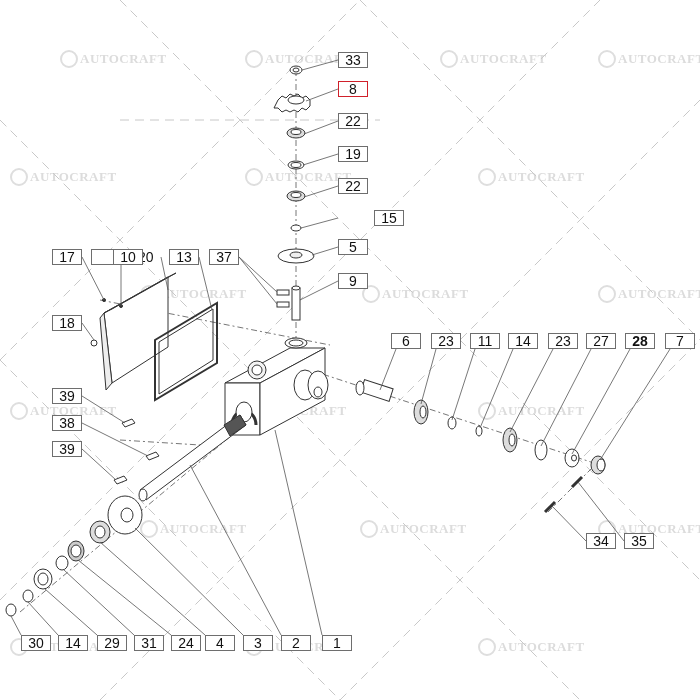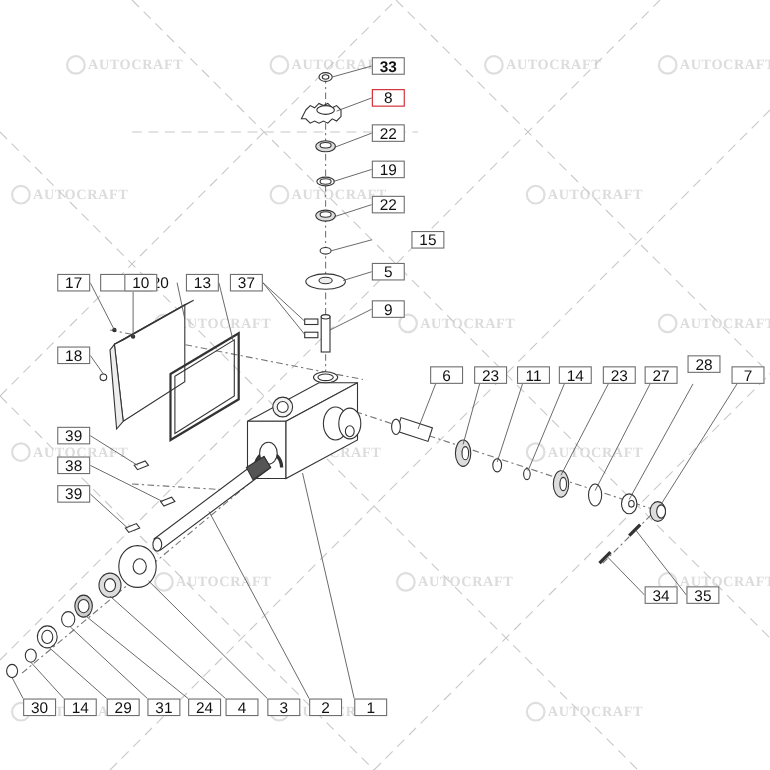--- a/index.html
+++ b/index.html
@@ -251,21 +251,21 @@
       <line x1="171" y1="635" x2="78" y2="560"></line>
       <line x1="205" y1="635" x2="100" y2="542"></line>
       <line x1="243" y1="635" x2="135" y2="528"></line>
       <line x1="281" y1="635" x2="190" y2="465"></line>
       <line x1="322" y1="635" x2="275" y2="430"></line>
     </g>
   </svg>
 
   <div id="callout-layer">
 
-  <div class="callout" style="left: 338px; top: 52px; font-weight: bold;">33</div>
+  <div class="callout" style="left: 338px; top: 52px;">33</div>
       <div class="callout selected" style="left: 338px; top: 81px;">8</div>
       <div class="callout" style="left: 338px; top: 113px;">22</div>
       <div class="callout" style="left: 338px; top: 146px;">19</div>
       <div class="callout" style="left: 338px; top: 178px;">22</div>
       <div class="callout" style="left: 338px; top: 210px; margin-left: 36px;">15</div>
       <div class="callout" style="left: 338px; top: 239px;">5</div>
       <div class="callout" style="left: 338px; top: 273px;">9</div>
       <div class="callout" style="left: 52px; top: 249px;">17</div>
       <div class="callout" style="left: 91px; top: 249px; padding-left: 46px;">20</div>
       <div class="callout" style="left: 113px; top: 249px;">10</div>
@@ -274,21 +274,21 @@
       <div class="callout" style="left: 52px; top: 315px;">18</div>
       <div class="callout" style="left: 52px; top: 388px;">39</div>
       <div class="callout" style="left: 52px; top: 415px;">38</div>
       <div class="callout" style="left: 52px; top: 441px;">39</div>
       <div class="callout" style="left: 391px; top: 333px;">6</div>
       <div class="callout" style="left: 431px; top: 333px;">23</div>
       <div class="callout" style="left: 470px; top: 333px;">11</div>
       <div class="callout" style="left: 508px; top: 333px;">14</div>
       <div class="callout" style="left: 548px; top: 333px;">23</div>
       <div class="callout" style="left: 586px; top: 333px;">27</div>
-      <div class="callout" style="left: 625px; top: 323px;">28</div>
+      <div class="callout" style="left: 625px; top: 333px; font-weight: bold;">28</div>
       <div class="callout" style="left: 665px; top: 333px;">7</div>
       <div class="callout" style="left: 586px; top: 533px;">34</div>
       <div class="callout" style="left: 624px; top: 533px;">35</div>
       <div class="callout" style="left: 21px; top: 635px;">30</div>
       <div class="callout" style="left: 58px; top: 635px;">14</div>
       <div class="callout" style="left: 97px; top: 635px;">29</div>
       <div class="callout" style="left: 134px; top: 635px;">31</div>
       <div class="callout" style="left: 171px; top: 635px;">24</div>
       <div class="callout" style="left: 205px; top: 635px;">4</div>
       <div class="callout" style="left: 243px; top: 635px;">3</div>

